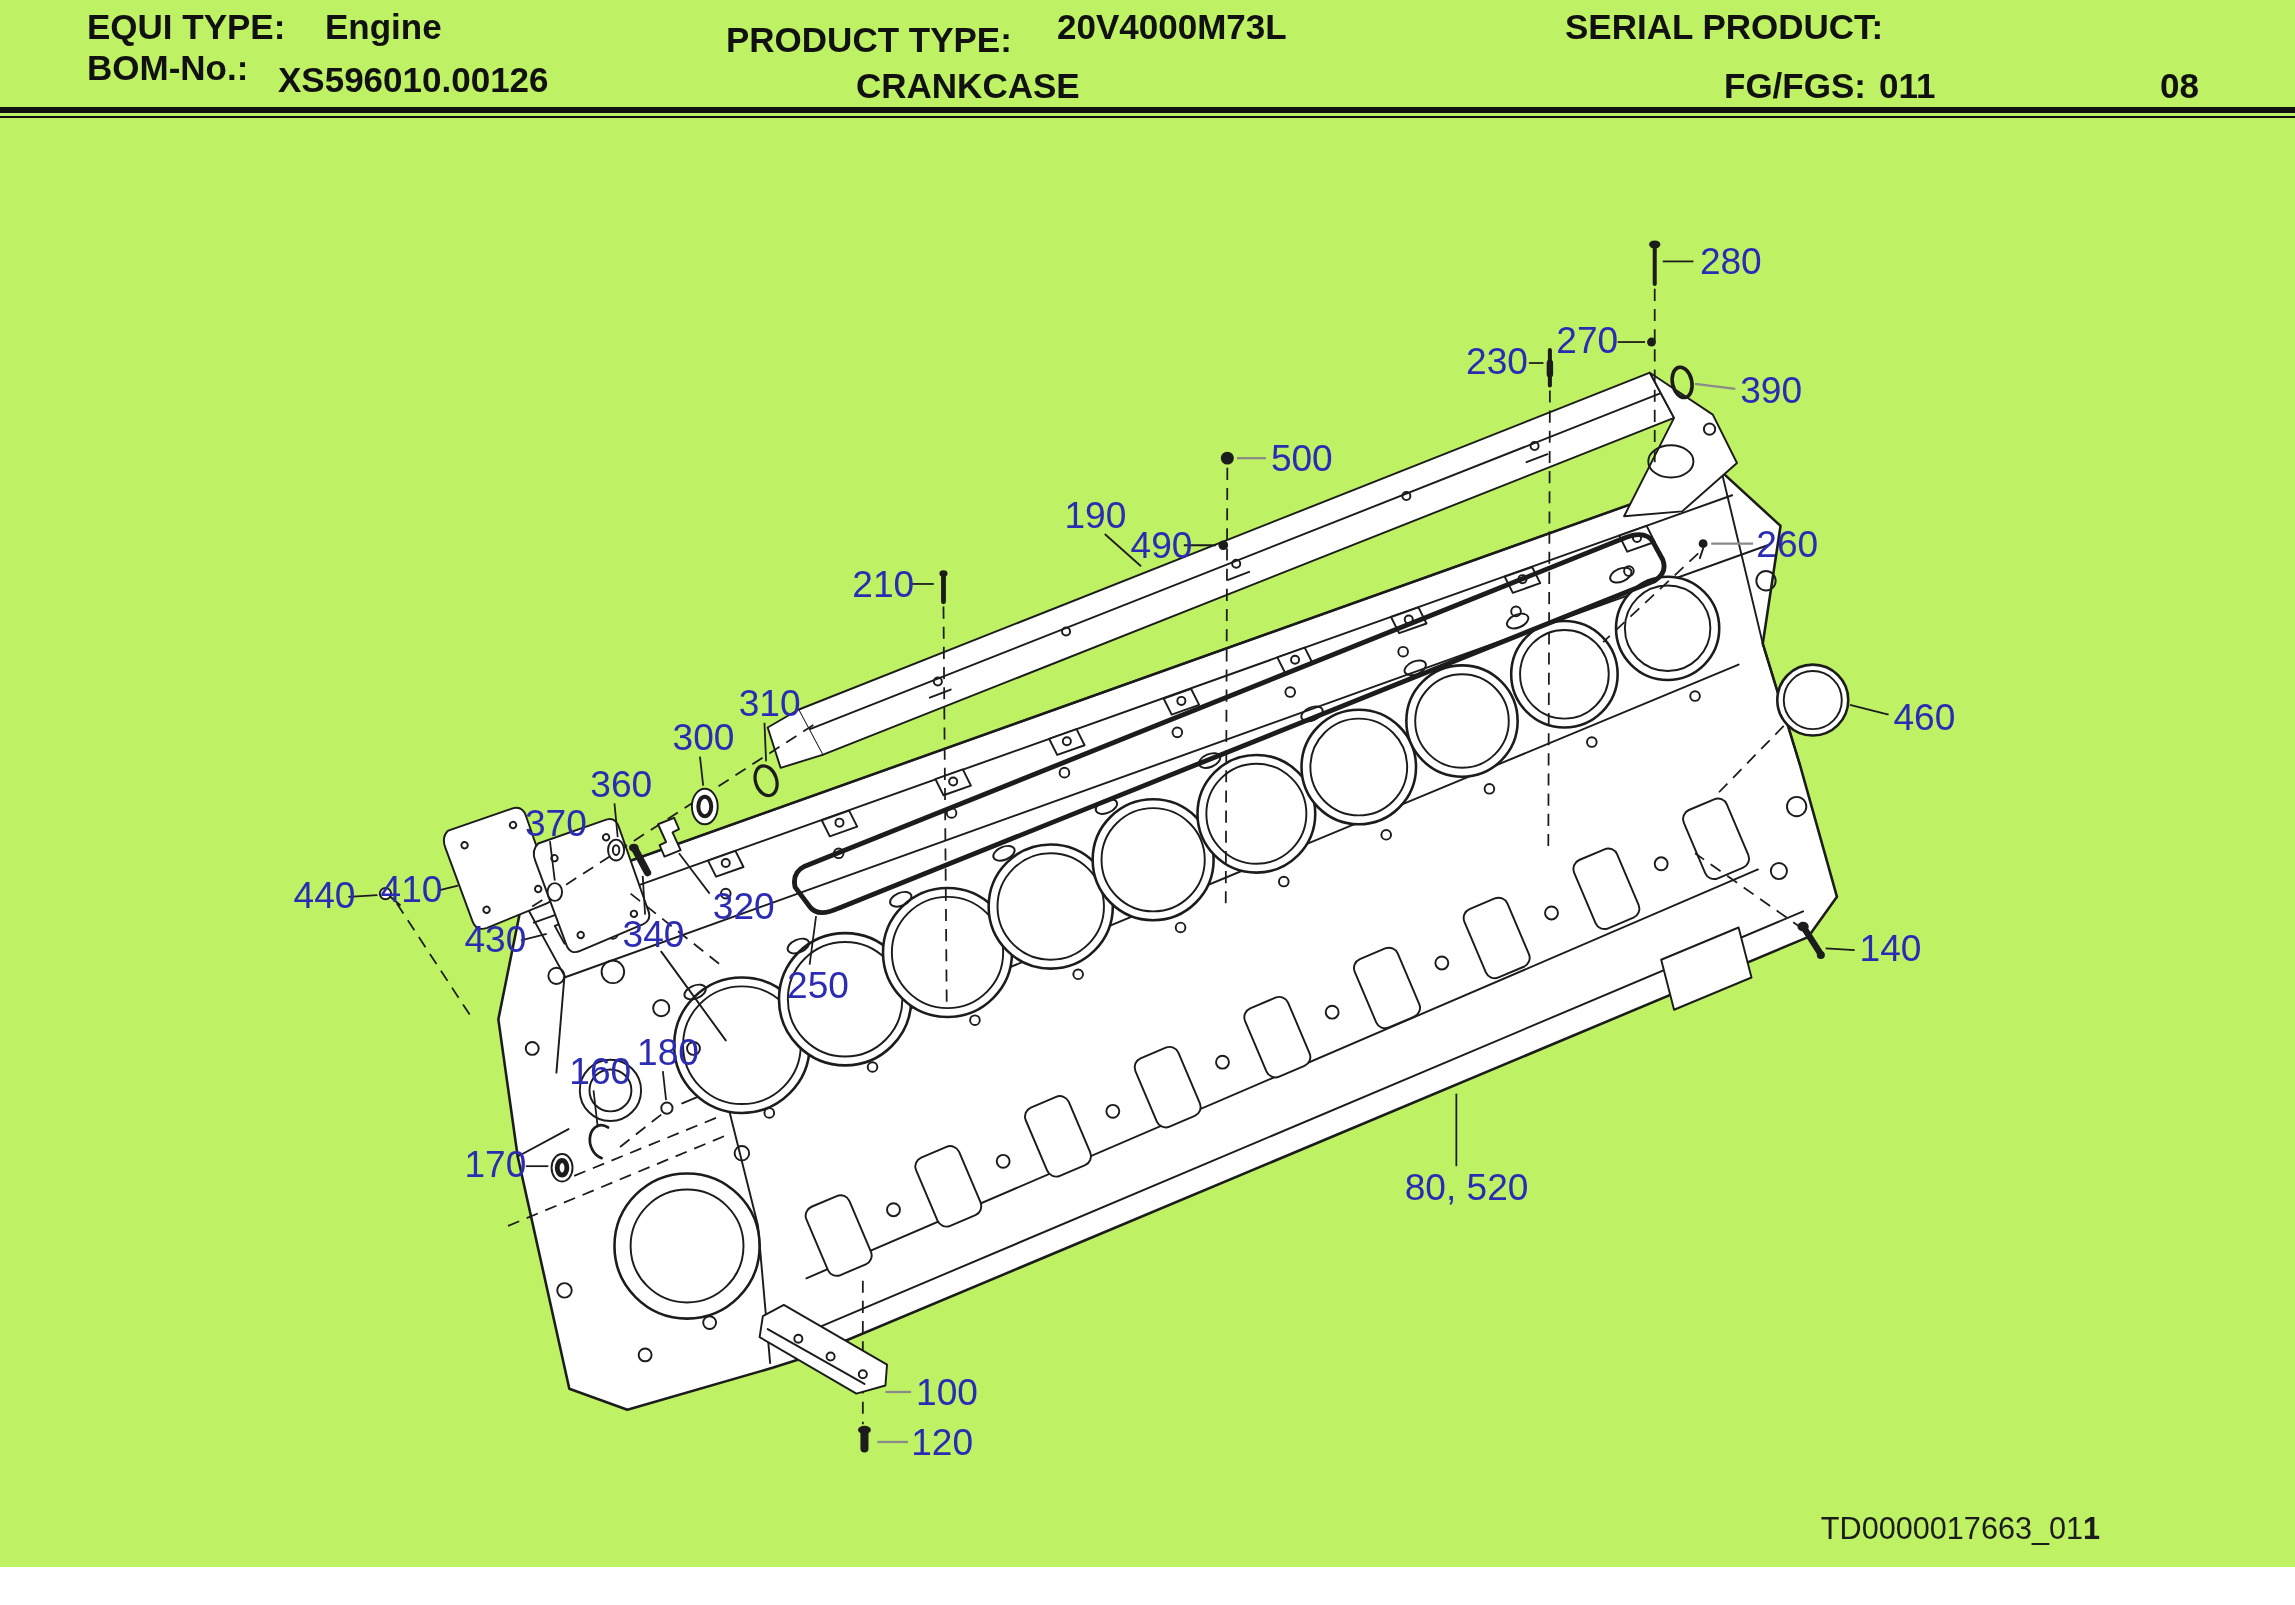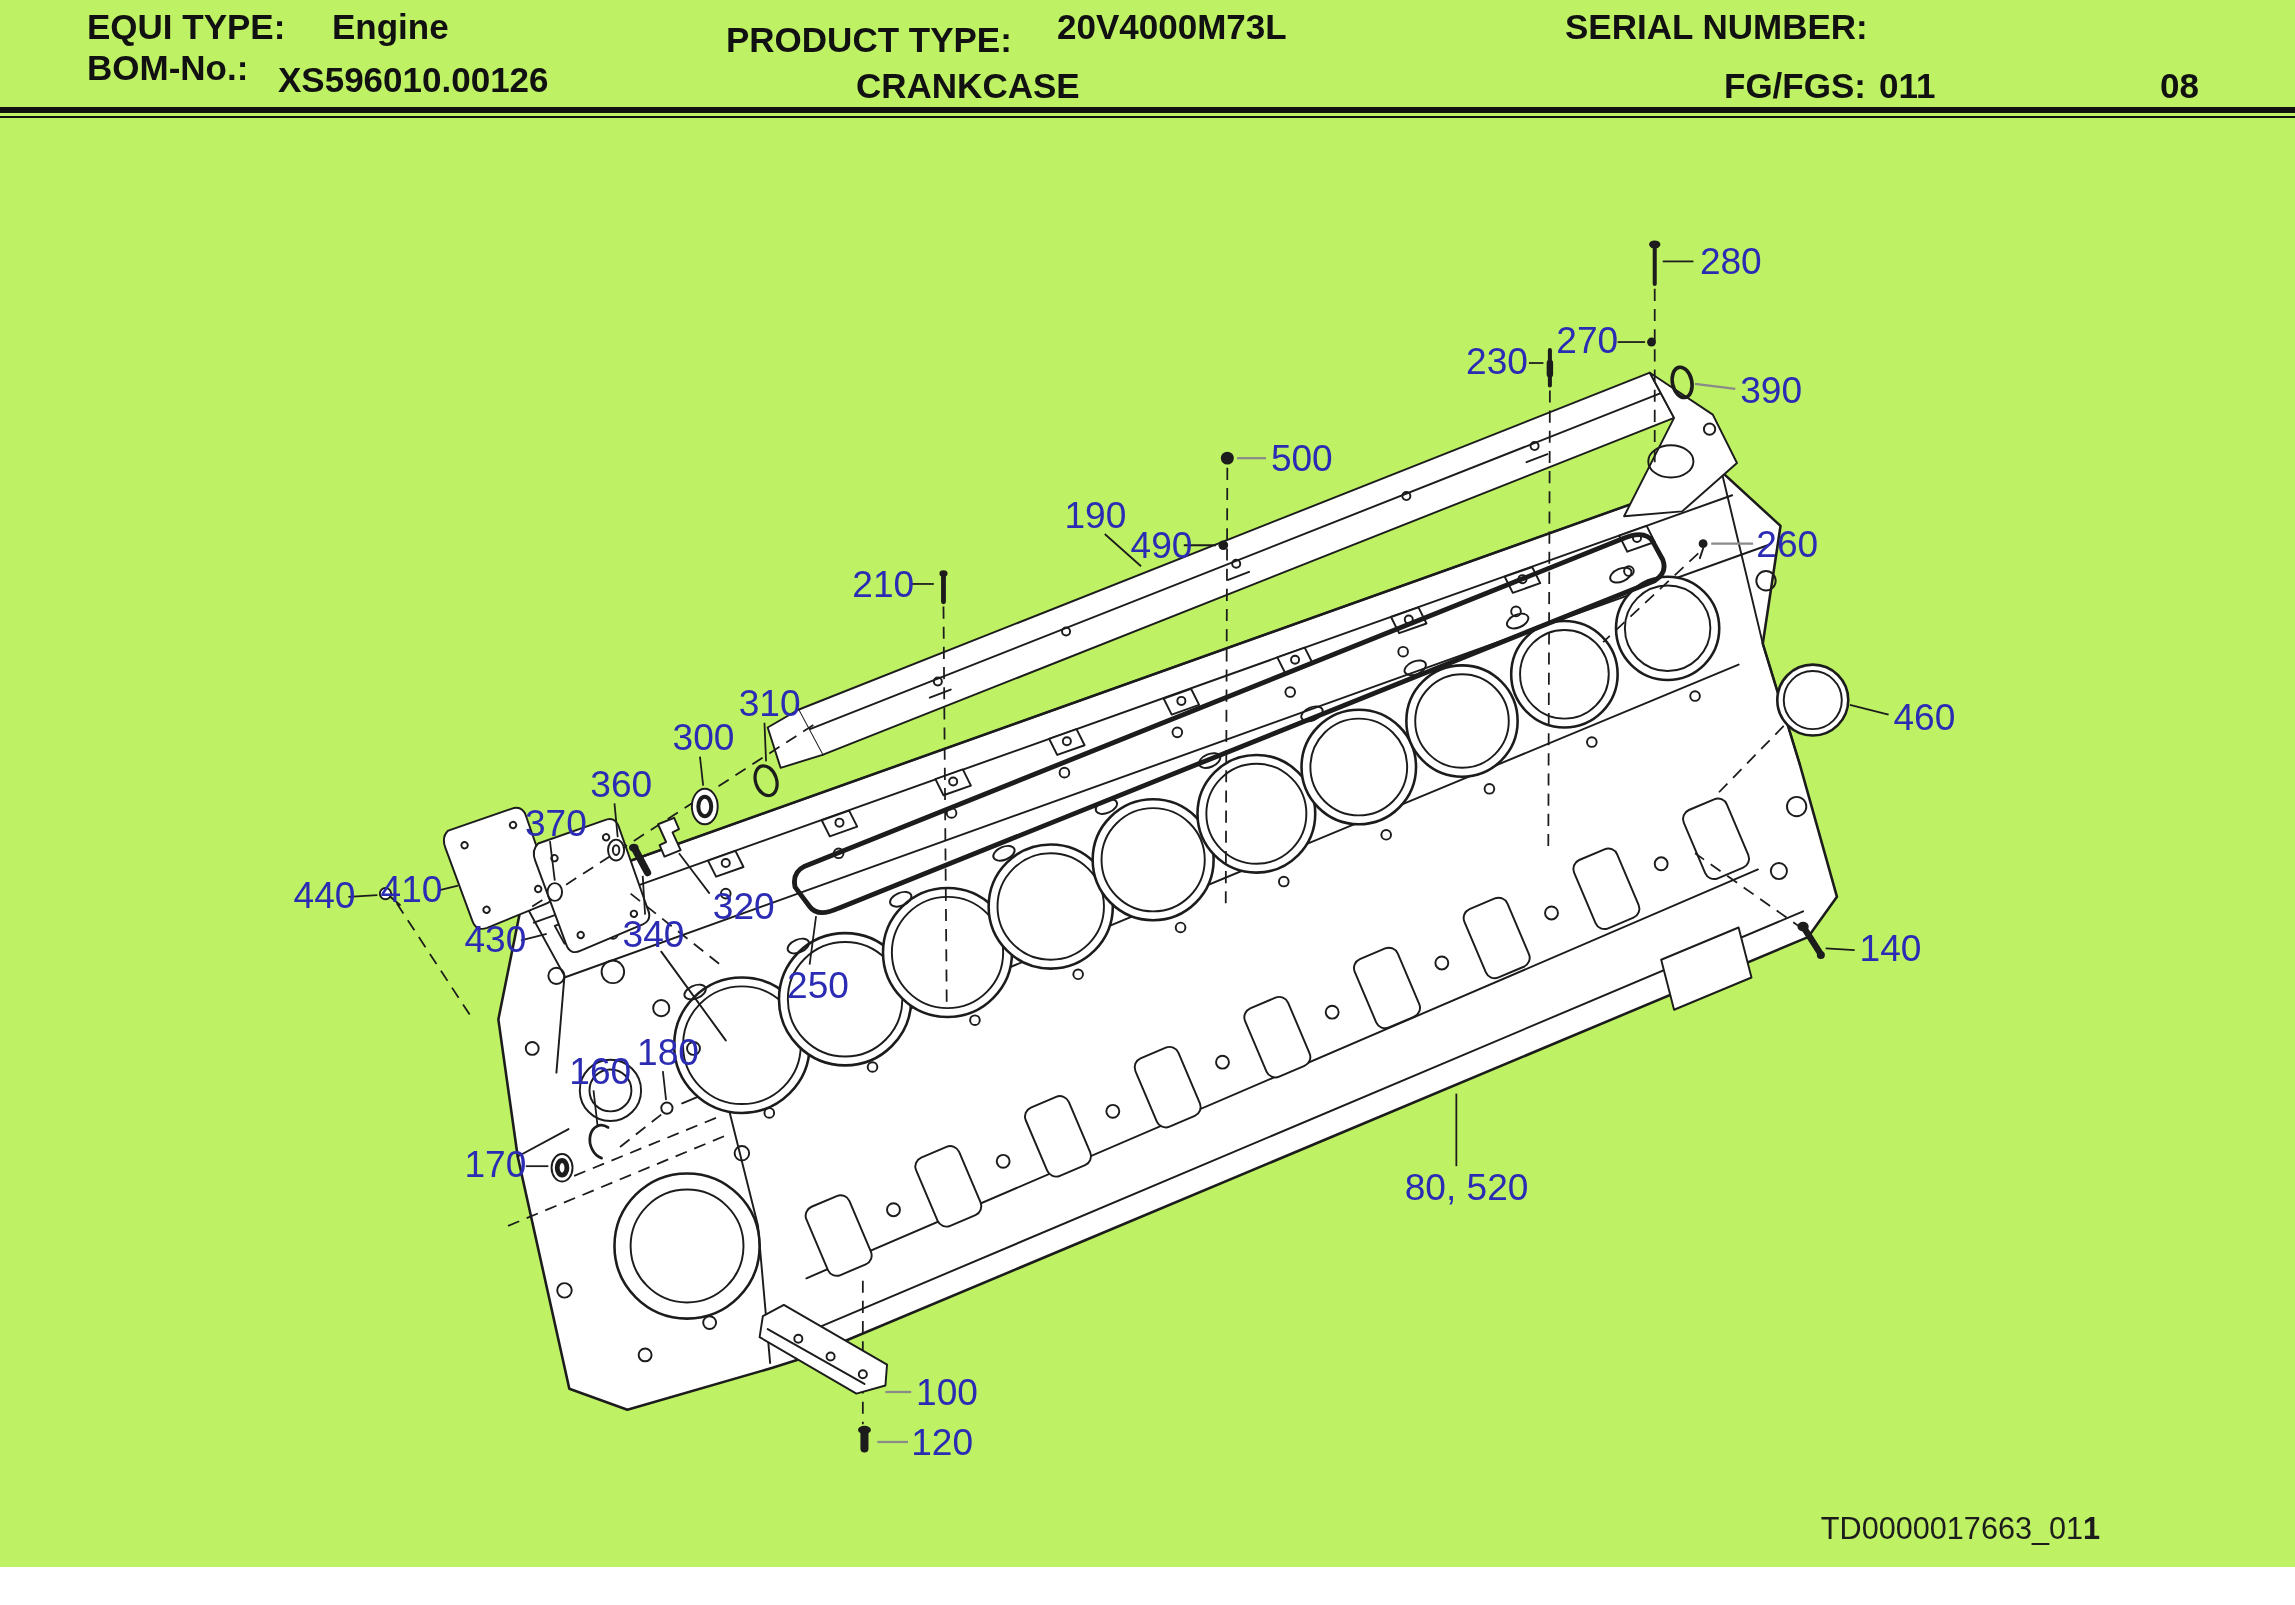--- a/index.html
+++ b/index.html
@@ -20,24 +20,24 @@
   .callout{font-family:"Liberation Sans",sans-serif;font-size:46px;fill:#2b2bb4;}
   .docid{font-family:"Liberation Sans",sans-serif;font-size:38px;fill:#1c1c1c;}
 </style>
 </head>
 <body>
 
 <div class="page">
 
   <div>
     <span class="hdr-text" style="left:87px;top:6.5px">EQUI TYPE:</span>
-    <span class="hdr-text" style="left:332px;top:6.5px">Engine</span>
+    <span class="hdr-text" style="left:325px;top:6.5px">Engine</span>
     <span class="hdr-text" style="left:726px;top:20px">PRODUCT TYPE:</span>
     <span class="hdr-text" style="left:1057px;top:6.5px">20V4000M73L</span>
-    <span class="hdr-text" style="left:1565px;top:6.5px">SERIAL NUMBER:</span>
+    <span class="hdr-text" style="left:1565px;top:6.5px">SERIAL PRODUCT:</span>
 
     <span class="hdr-text" style="left:87px;top:48px">BOM-No.:</span>
     <span class="hdr-text" style="left:278px;top:60px">XS596010.00126</span>
     <span class="hdr-text" style="left:856px;top:66px">CRANKCASE</span>
     <span class="hdr-text" style="left:1724px;top:66px">FG/FGS:</span>
     <span class="hdr-text" style="left:1879px;top:66px">011</span>
     <span class="hdr-text" style="left:2160px;top:66px">08</span>
   </div>
   <div class="rule-thick"></div>
   <div class="rule-thin"></div>

